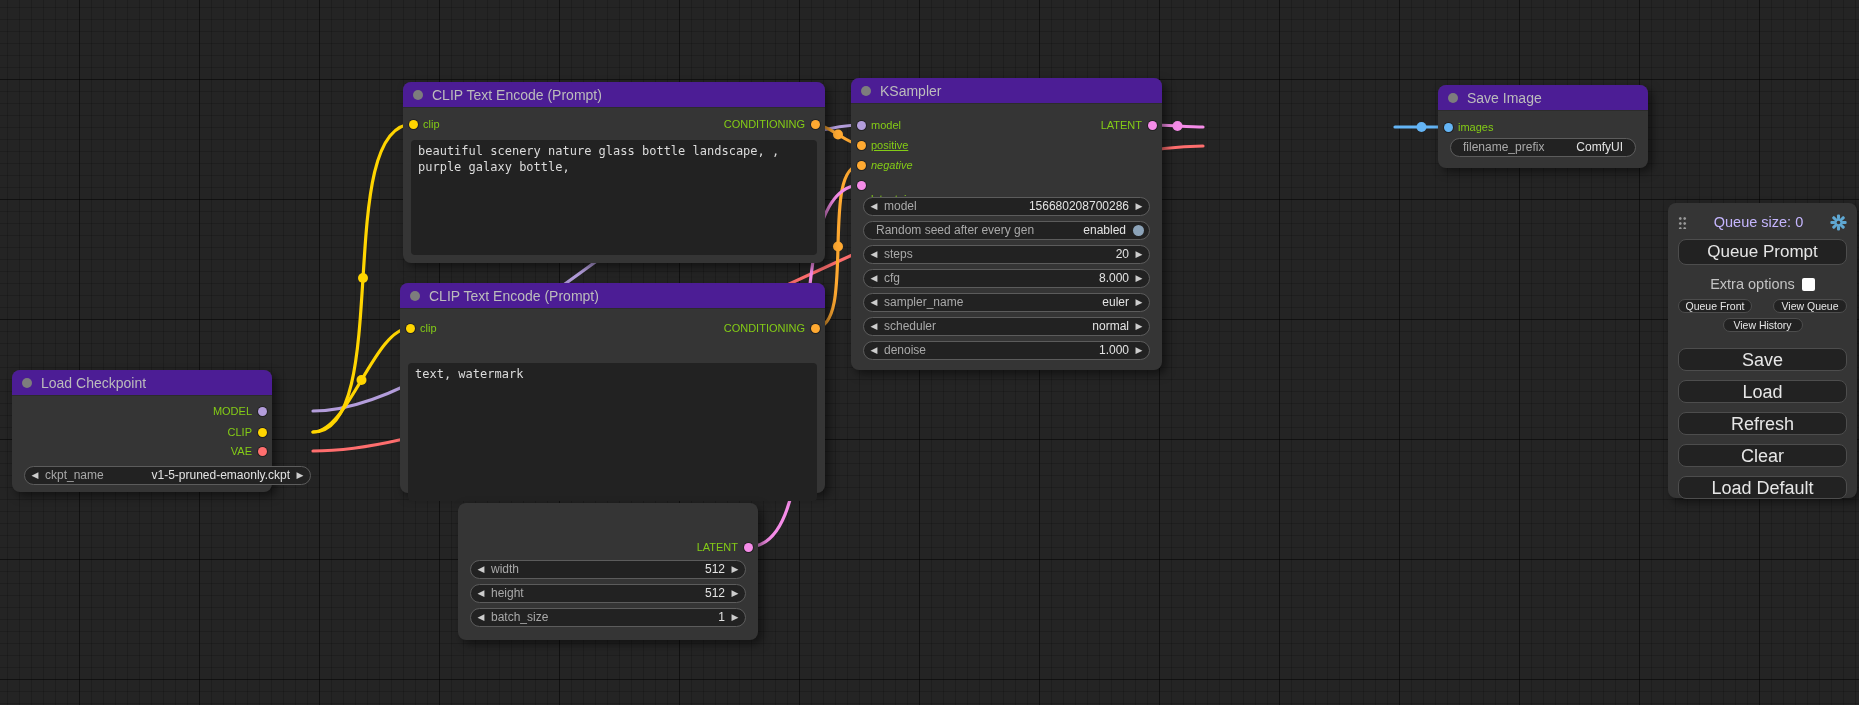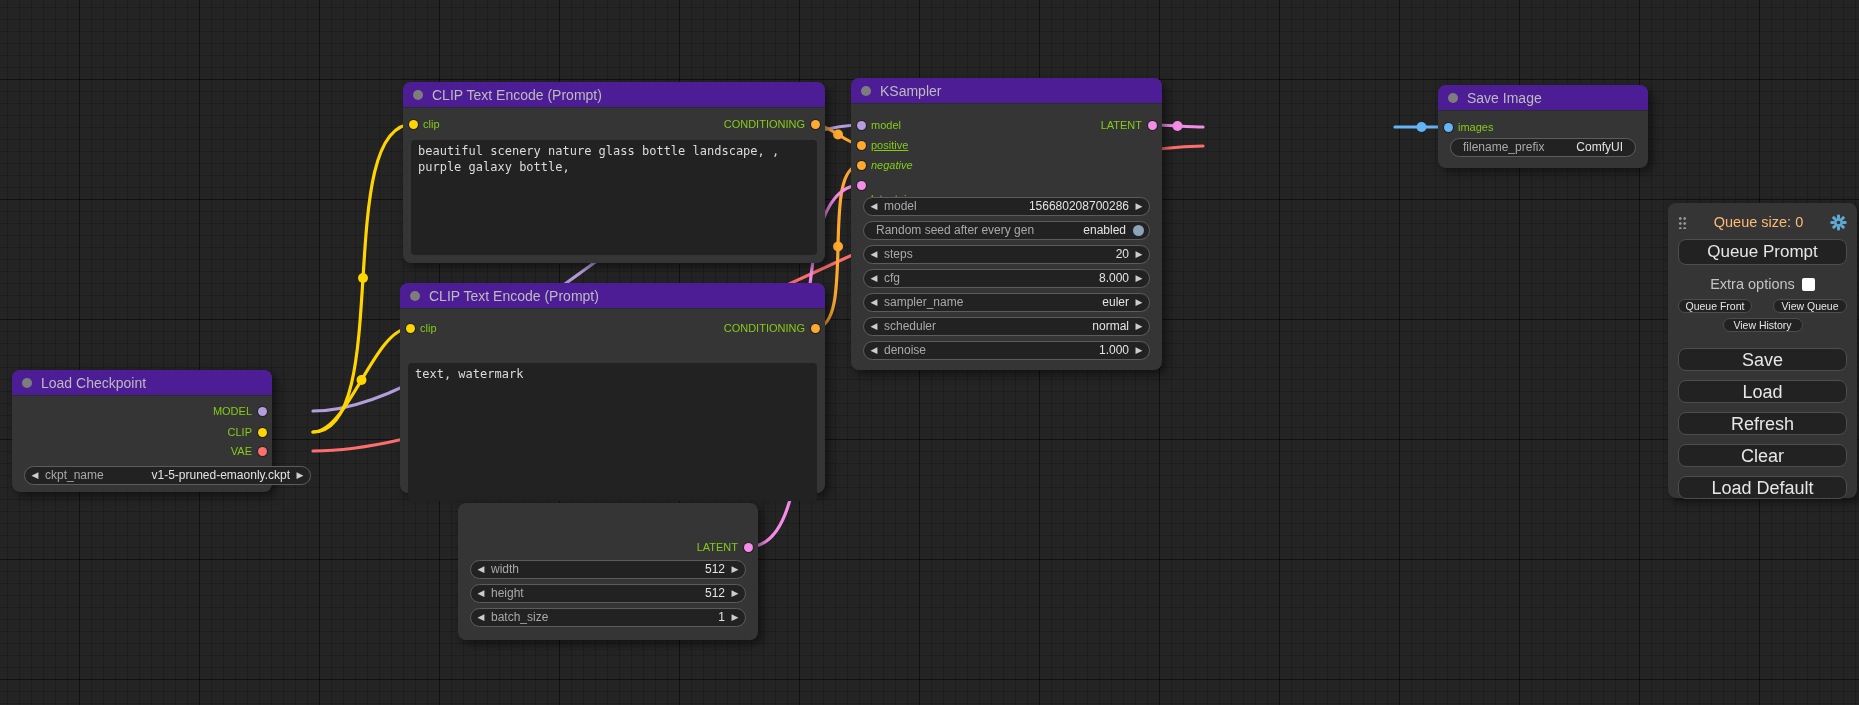--- a/index.html
+++ b/index.html
@@ -57,21 +57,21 @@
     position:absolute;left:1668px;top:203px;width:189px;height:295px;z-index:2;
     background:#353535;border-radius:8px;box-shadow:4px 4px 10px rgba(0,0,0,.5);
     box-sizing:border-box;padding:9px 10px 8px;color:#cfcfcf;
   }
   .qp-header{display:flex;align-items:center;height:20px;}
   .drag-handle{
     width:9px;height:13px;flex:none;cursor:grab;
     background-image:radial-gradient(circle,#9a9a9a 1.1px,transparent 1.5px);
     background-size:4.5px 5px;background-position:0 0;
   }
-  .qp-size{flex:1;text-align:center;font-size:14.5px;color:#fdba74;}
+  .qp-size{flex:1;text-align:center;font-size:14.5px;color:#c4b5fd;}
   .gear{flex:none;width:17px;height:17px;cursor:pointer;display:flex;align-items:center;justify-content:center;}
   button.qp{
     display:block;background:#222;border:1px solid #4d4d4d;color:#e6e6e6;
     border-radius:8px;font-family:"Liberation Sans",sans-serif;cursor:pointer;
     box-sizing:border-box;
   }
   .qp-main{width:100%;height:26px;font-size:17px;margin-top:7px;}
   .qp-extra{display:flex;align-items:center;justify-content:center;gap:7px;margin-top:11px;font-size:14.5px;color:#c3c3c3;}
   .qp-check{width:13px;height:13px;background:#fff;border-radius:2px;cursor:pointer;}
   .qp-row{display:flex;gap:21px;margin-top:7px;}

